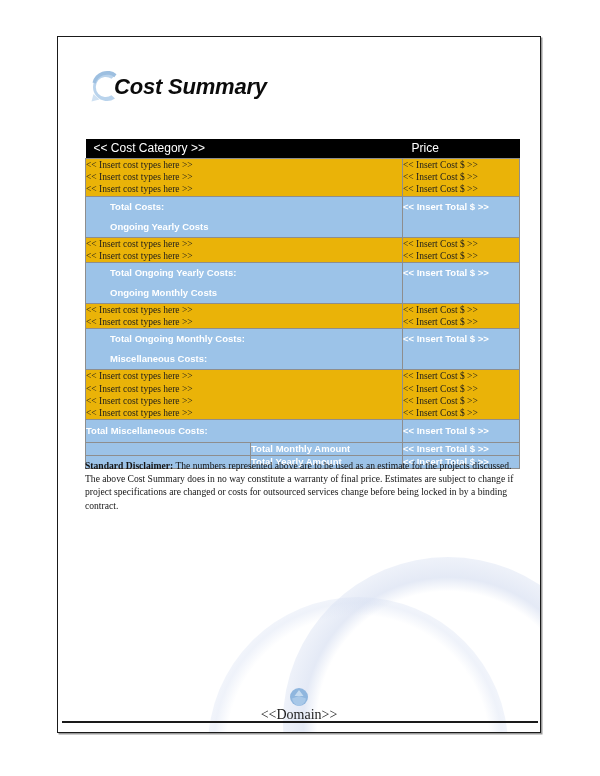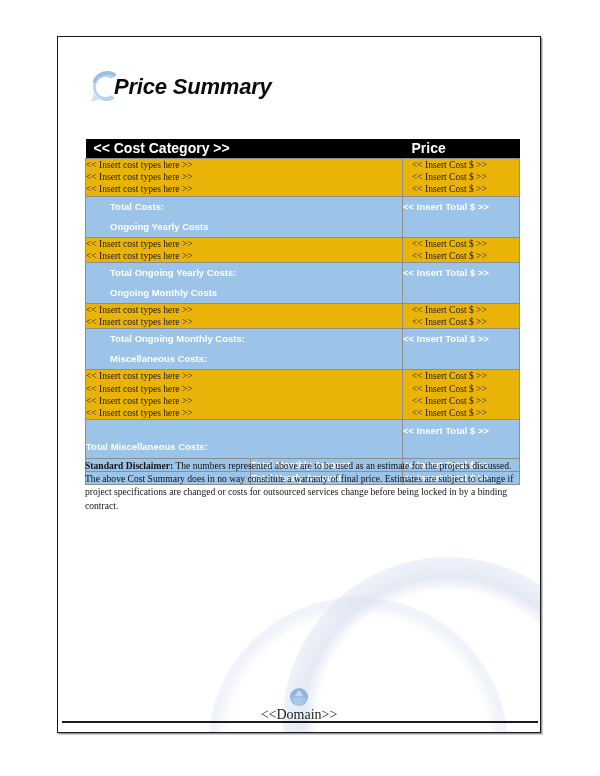--- a/index.html
+++ b/index.html
@@ -117,22 +117,22 @@
 
   .col-cat   { width: 165px; }
   .col-mid   { width: 152px; }
   .col-price { width: 117px; }
 
   
   .hdr td {
     background: #000000;
     color: #ffffff;
     font-family: "Liberation Sans", "DejaVu Sans", sans-serif;
-    font-size: 14px;
-    font-weight: bold;
+    font-size: 12px;
+    font-weight: normal;
     height: 19px;
     line-height: 19px;
     padding: 0 0 0 8px;
     border: none;
   }
   .hdr td.price-cell { padding-left: 9px; margin-top: 36px; }
 
   
   .cell {
     border: 1px solid #8e8e8e;
@@ -143,42 +143,42 @@
   .blank { background: #9cc3e8; }
 
   .items {
     font-family: "Liberation Serif", "DejaVu Serif", serif;
     font-size: 9.5px;
     color: #1c1c1c;
     padding: 3px 0 3px 8px;
     line-height: 12.2px;
   }
   .items div { white-space: nowrap; }
-  .items.price-col { padding-left: 9px; }
+  .items.price-col { padding-left: 0; }
 
   .blue-label {
     font-family: "Liberation Sans", "DejaVu Sans", sans-serif;
     font-size: 9.5px;
     font-weight: bold;
     color: #ffffff;
     padding: 5px 0 5px 8px;
     line-height: 20px;
   }
   .blue-label div { white-space: nowrap; padding-left: 24px; }
   .blue-price {
     font-family: "Liberation Sans", "DejaVu Sans", sans-serif;
     font-size: 9.5px;
     font-weight: bold;
     color: #ffffff;
     padding: 5px 0 5px 9px;
     line-height: 20px;
     white-space: nowrap;
   }
   .blue-price.single { line-height: 14px; padding-top: 4px; padding-bottom: 4px; }
-  .blue-label.single { line-height: 14px; padding-top: 20px; padding-bottom: 4px; }
+  .blue-label.single { line-height: 14px; padding-top: 4px; padding-bottom: 4px; }
 
   .totrow-label {
     font-family: "Liberation Sans", "DejaVu Sans", sans-serif;
     font-size: 9.5px;
     font-weight: bold;
     color: #ffffff;
     padding: 3px 0 3px 9px;
     line-height: 12px;
     white-space: nowrap;
   }
@@ -239,21 +239,21 @@
   <div class="sheet-inner">
 
     <div class="title-block">
       <span class="brand-mark">
         <svg width="38" height="38" viewBox="0 0 38 38" aria-hidden="true">
           <path d="M30,7.5 A14,14 0 1 0 30,30.5 L26.5,27.2 A10,10 0 1 1 26.5,10.8 Z" fill="#b9d3ec"></path>
           <path d="M8.5,26 L6.5,33.5 L14.5,31.5 Z" fill="#cfe1f2"></path>
           <path d="M31.5,6.2 A15,15 0 0 0 7.5,14.5 L10.8,15.4 A11.6,11.6 0 0 1 29.3,9.2 Z" fill="#9dbfe0"></path>
         </svg>
       </span>
-      <span class="doc-title">Price Summary</span>
+      <span class="doc-title">Cost Summary</span>
     </div>
 
     <table class="cost-table">
       <colgroup>
         <col class="col-cat">
         <col class="col-mid">
         <col class="col-price">
       </colgroup>
       <tbody id="table-body">
           <tr class="hdr">

